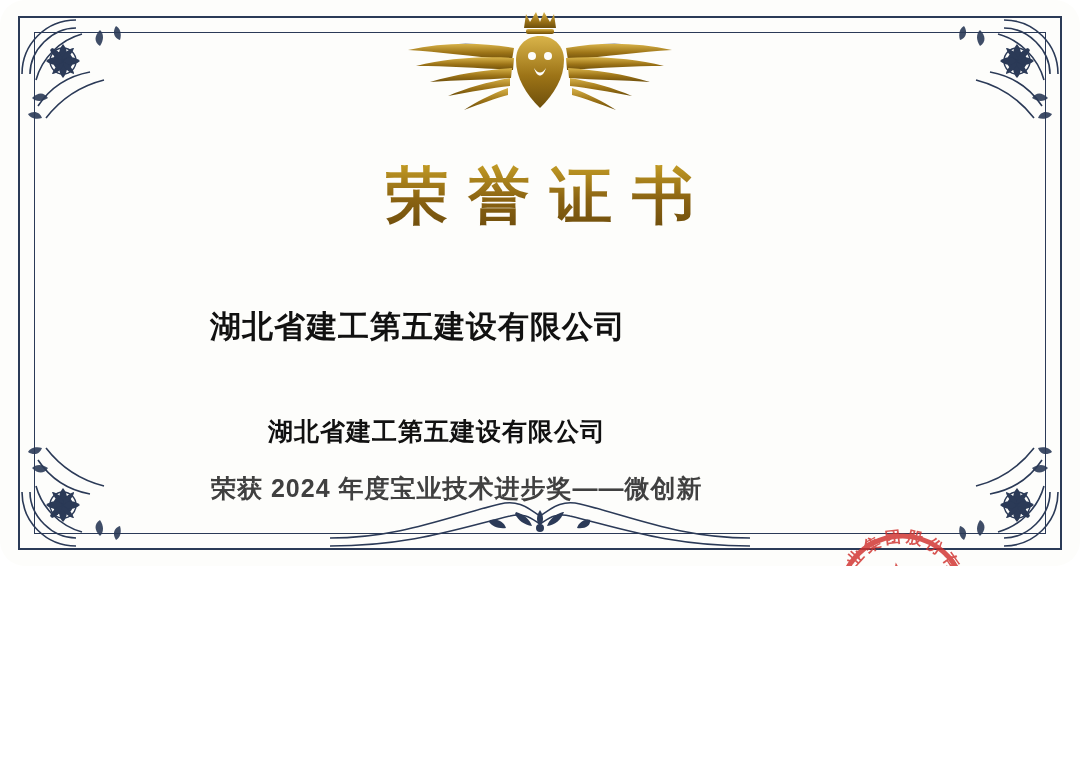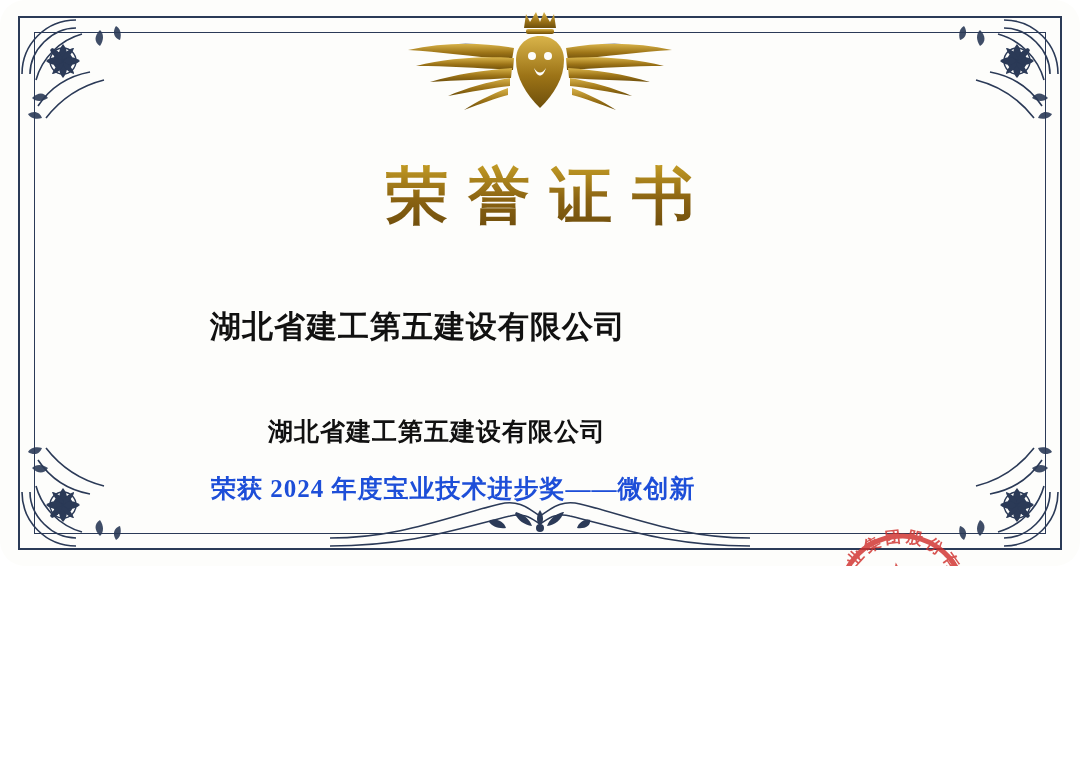--- a/index.html
+++ b/index.html
@@ -127,24 +127,24 @@
     font-family: "DejaVu Sans", "Liberation Sans", sans-serif;
     font-size: 25px;
     font-weight: bold;
     color: #111111;
     letter-spacing: 1px;
   }
   .line-3 {
     position: absolute;
     top: 472px;
     left: 211px;
-    font-family: Liberation Serif, serif;
+    font-family: Liberation Sans, sans-serif;
     font-size: 25px;
     font-weight: bold;
-    color: #1d4ed8;
+    color: #404040;
     letter-spacing: 1px;
   }
 
   
   .issuer {
     position: absolute;
     top: 574px;
     right: 80px;
     text-align: right;
     font-family: "DejaVu Sans", "Liberation Sans", sans-serif;

